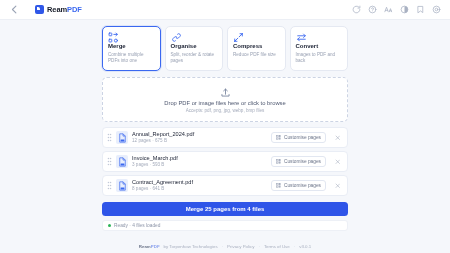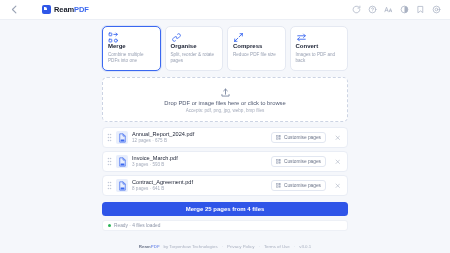--- a/index.html
+++ b/index.html
@@ -17,21 +17,21 @@
     background: #ffffff;
     border-bottom: 1px solid #eceff5;
     display: flex; align-items: center;
     padding: 0 9px;
   }
   .back-btn {
     width: 11px; height: 11px;
     display: flex; align-items: center; justify-content: center;
     color: #9aa3b5; flex: 0 0 auto;
   }
-  .brand { display: flex; align-items: center; gap: 3px; margin-left: 22px; }
+  .brand { display: flex; align-items: center; gap: 3px; margin-left: 15px; }
   .brand-mark {
     width: 9px; height: 9px; border-radius: 2px;
     background: #2f57e8; position: relative;
     display: flex; align-items: center; justify-content: center;
   }
   .brand-mark::after {
     content: ""; position: absolute;
     width: 3px; height: 3px; background: #ffffff;
     border-radius: 0 2px 0 0; top: 1.5px; left: 1.5px;
   }

